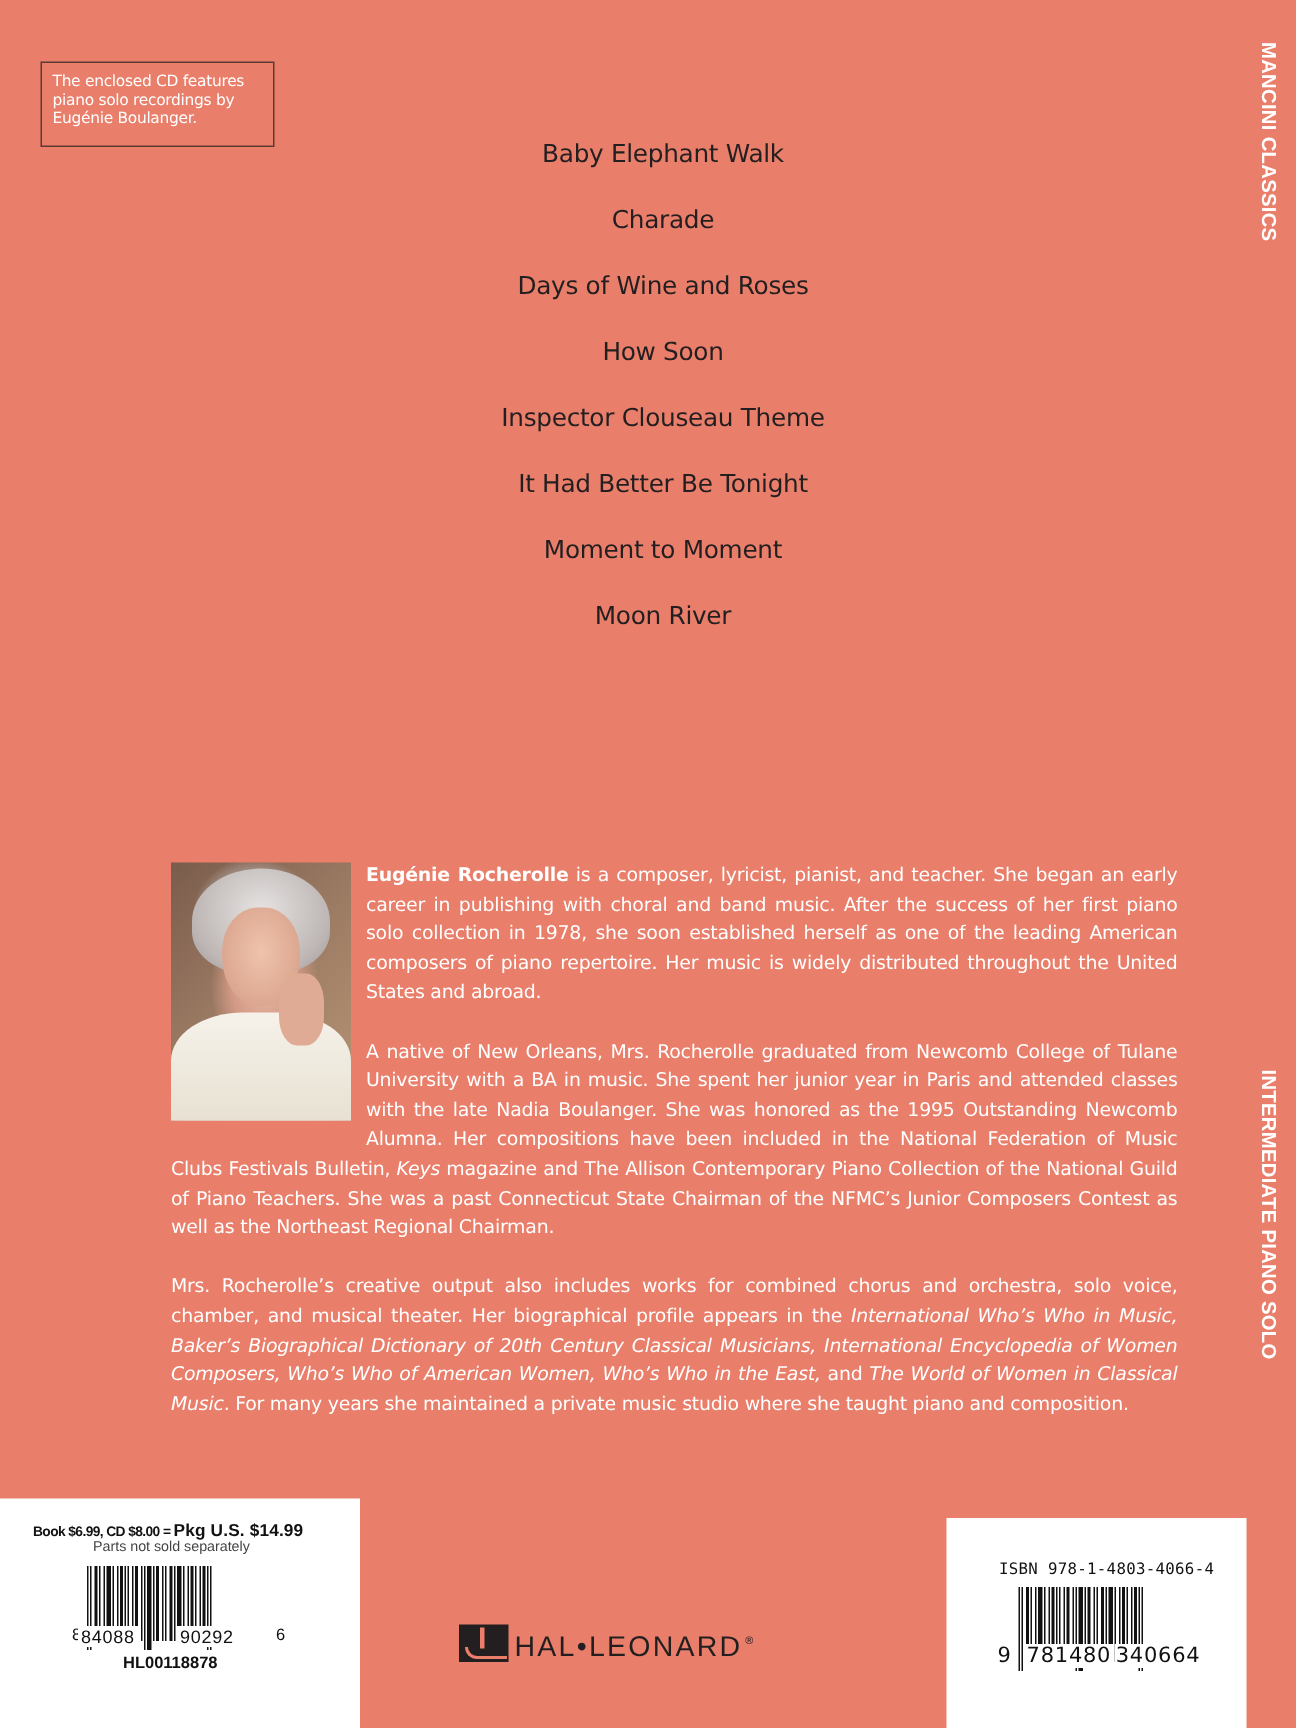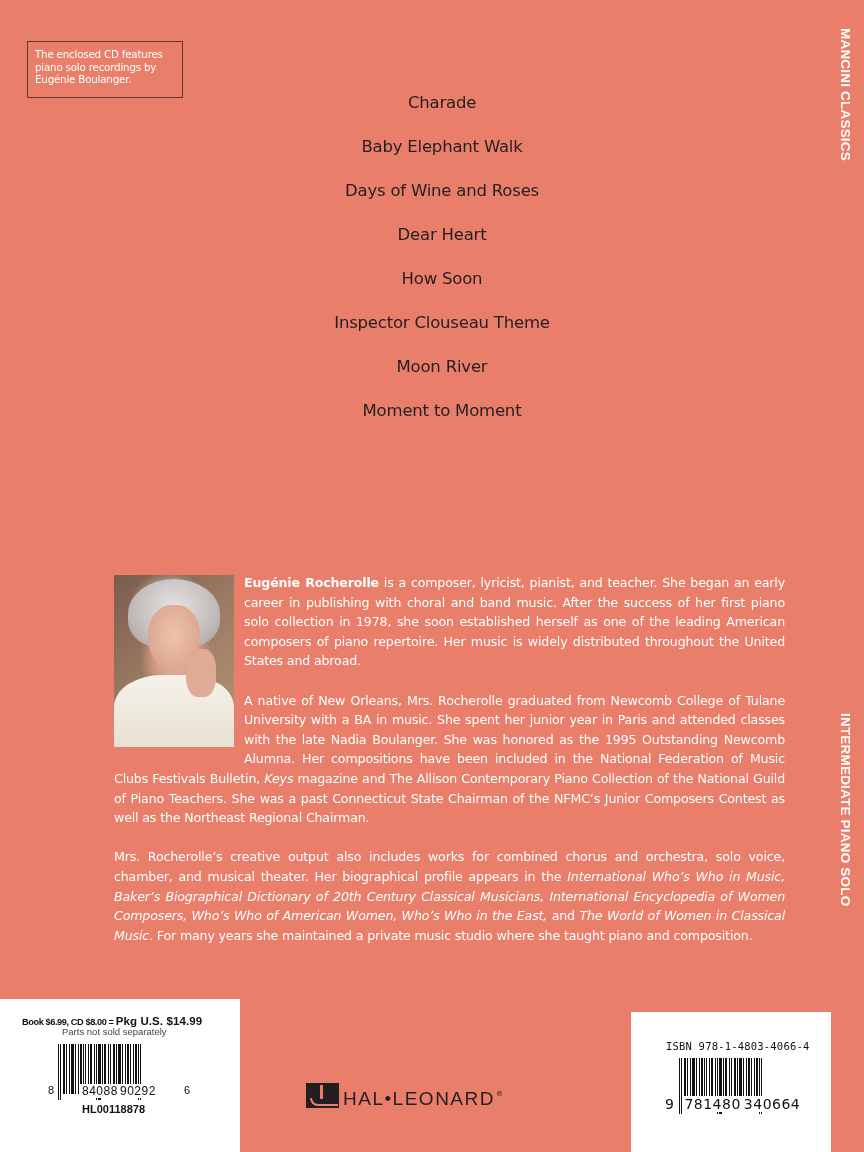--- a/index.html
+++ b/index.html
@@ -140,28 +140,28 @@
 <div class="cd-note">
   <div>The enclosed CD features</div>
   <div>piano solo recordings by</div>
   <div>Eugénie Boulanger.</div>
 </div>
 
 <div class="spine-top">MANCINI CLASSICS</div>
 <div class="spine-bottom">INTERMEDIATE PIANO SOLO</div>
 
 <ul class="songs">
+  <li>Baby Elephant Walk</li>
   <li>Charade</li>
-  <li>Baby Elephant Walk</li>
   <li>Days of Wine and Roses</li>
-  <li>Dear Heart</li>
   <li>How Soon</li>
   <li>Inspector Clouseau Theme</li>
+  <li>It Had Better Be Tonight</li>
+  <li>Moment to Moment</li>
   <li>Moon River</li>
-  <li>Moment to Moment</li>
 </ul>
 
 <div class="photo">
   <div class="hair"></div>
   <div class="sweater"></div>
   <div class="face"></div>
   <div class="hand"></div>
 </div>
 
 <div class="bio">
@@ -234,21 +234,21 @@
       <span style="width: 1px;"></span>
       <span style="width: 1px; background: transparent;"></span>
       <span style="width: 2px;"></span>
       <span style="width: 1px; background: transparent;"></span>
       <span style="width: 1px; height: 112%;"></span>
       <span style="width: 1px; background: transparent;"></span>
       <span style="width: 1px; height: 112%;"></span>
     </div>
   <div class="upc-digits">
     <span style="left:0;top:0;">8</span>
-    <span style="left:32px;top:0;background:#fff;padding:0 2px;font-size:12px;letter-spacing:0.5px;">84088</span>
+    <span style="left:4px;top:0;background:#fff;padding:0 2px;font-size:12px;letter-spacing:0.5px;">84088</span>
     <span style="left:70px;top:0;background:#fff;padding:0 2px;font-size:12px;letter-spacing:0.5px;">90292</span>
     <span style="left:136px;top:0;">6</span>
   </div>
   <div class="hl-code">HL00118878</div>
 </div>
 
 <div class="logo">
   <div class="mark"></div>
   <div class="word">HAL•LEONARD</div>
   <div class="reg">®</div>

